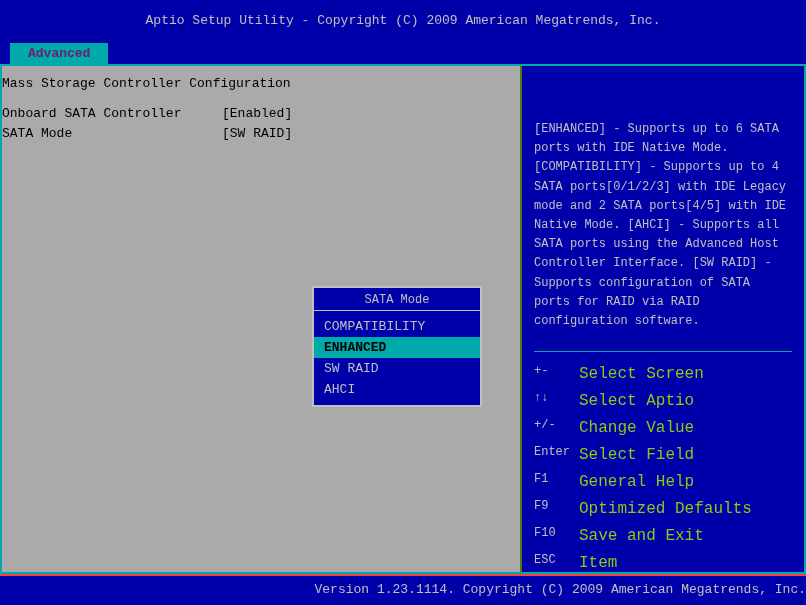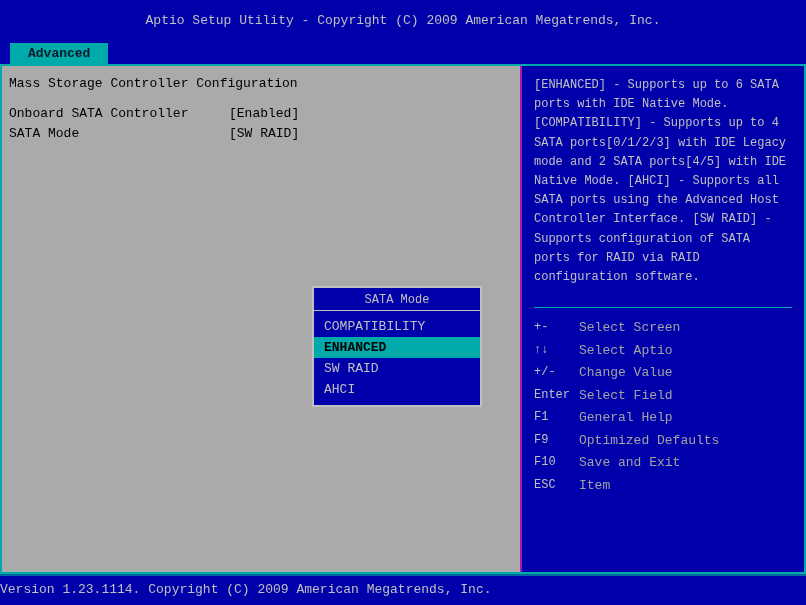--- a/index.html
+++ b/index.html
@@ -22,41 +22,41 @@
     }
 
     
     #tab-bar {
       background: #0000aa;
       padding: 2px 0 0 10px;
     }
     .tab {
       display: inline-block;
       background: #00aaaa;
-      color: #0f172a;
+      color: #701a75;
       padding: 3px 18px;
       font-size: 13px;
       font-weight: bold;
     }
 
     
     #main-content {
       display: flex;
       height: 510px;
       border: 2px solid #00aaaa;
       margin: 0;
     }
 
     
     #left-panel {
       background: #aaaaaa;
       width: 520px;
-      padding: 10px 7px;
+      padding: 10px 0;
       position: relative;
-      border-right: 2px solid #a21caf;
+      border-right: 2px solid #4d7c0f;
     }
 
     #left-panel h2 {
       color: #000000;
       font-size: 13px;
       font-weight: normal;
       margin-bottom: 15px;
     }
 
     .config-item {
@@ -104,57 +104,58 @@
     }
 
     
     #right-panel {
       background: #0000aa;
       flex: 1;
       padding: 10px 12px;
       color: #c0c0c0;
       font-size: 12px;
       line-height: 1.5;
+      margin-top: 44px;
     }
 
     #help-text {
       margin-bottom: 20px;
       line-height: 1.6;
     }
 
     .key-help {
       display: flex;
       margin-bottom: 3px;
     }
     .key-name {
       color: #c0c0c0;
       width: 45px;
       font-size: 12px;
     }
     .key-desc {
-      color: #a3a3a3;
-      font-size: 13px;
+      color: #84cc16;
+      font-size: 16px;
       font-family: Liberation Mono, monospace;
     }
 
     
     #divider {
       border: none;
       border-top: 1px solid #00aaaa;
       margin: 10px 0;
     }
 
     
     #footer {
       background: #0000aa;
       color: #c0c0c0;
-      text-align: left;
+      text-align: right;
       padding: 6px 0;
       font-size: 13px;
-      border-top: 2px solid #0369a1;
+      border-top: 2px solid #ef4444;
     }
   </style>
 </head>
 <body>
 
 <div id="title-bar">
   <span>Aptio Setup Utility - Copyright (C) 2009 American Megatrends, Inc.</span>
 </div>
 
 <div id="tab-bar">

